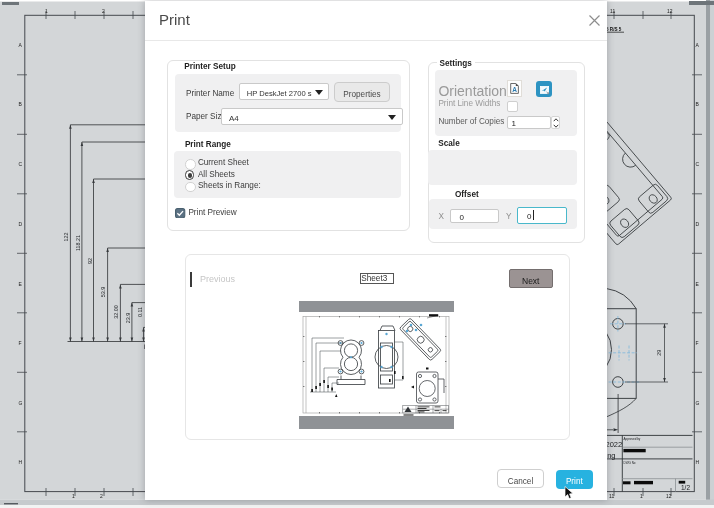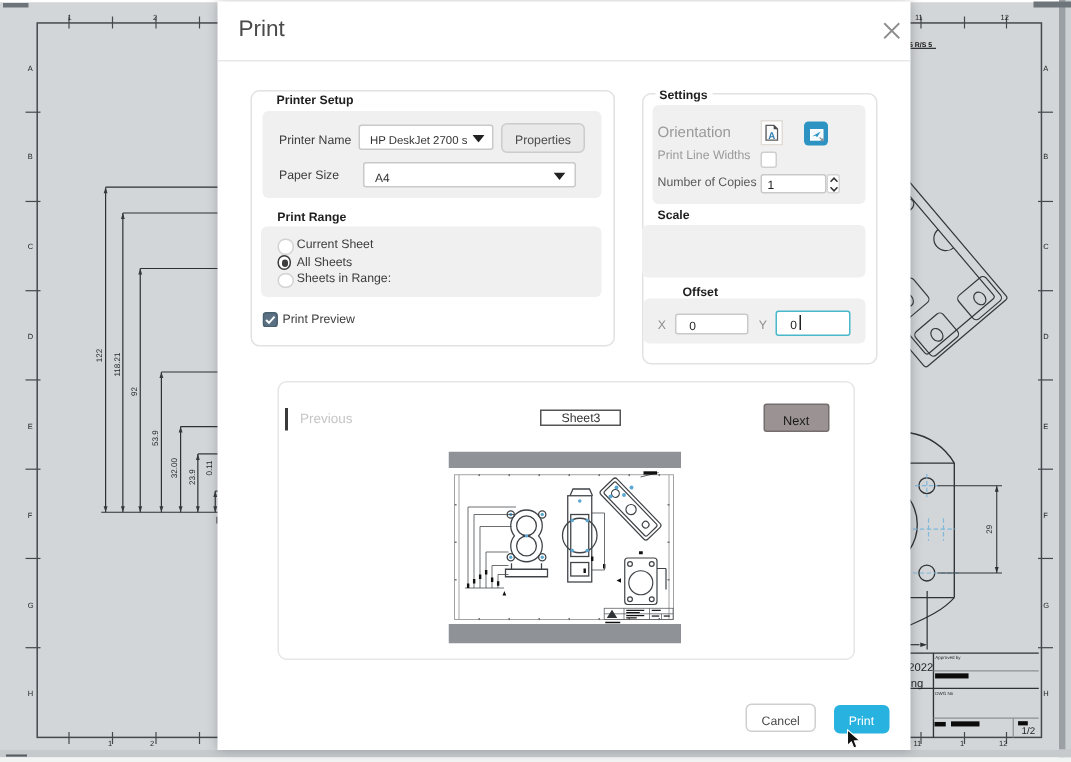--- a/index.html
+++ b/index.html
@@ -286,21 +286,21 @@
           <path d="M0 0 h8 l-4 5 z" fill="#222"></path>
         </svg>
   </div>
 
   <div class="abs" style="left:189px;top:80.5px;width:56px;height:20px;background:#e9e9e9;border:1px solid #cccccc;border-radius:4px;box-sizing:border-box;text-align:center;">
     <span style="font-size:8.2px;color:#4a4a4a;line-height:19px;">Properties</span>
   </div>
 
   <span class="ctl-text abs" style="left:41px;top:111px;">Paper Size</span>
 
-  <div class="wbox" style="left:97px;top:107px;width:142px;height:17.3px;">
+  <div class="wbox" style="left:76px;top:107px;width:182px;height:17.3px;">
     <span class="abs" style="left:7px;top:5px;font-size:8px;color:#333;">A4</span>
     <svg class="abs" style="right:6px;top:6px" width="8" height="5" viewBox="0 0 8 5">
           <path d="M0 0 h8 l-4 5 z" fill="#222"></path>
         </svg>
   </div>
 
   <span class="dlg-label abs" style="left:36.9px;top:139px;background:#fff;padding:0 3px;">Print Range</span>
 
   <div class="gpanel" style="left:29.4px;top:150.4px;width:226.9px;height:46.4px;"></div>
 
@@ -319,21 +319,21 @@
     <path d="M2.3 5.2 L4.2 7 L7.8 3" stroke="#fff" stroke-width="1.3" fill="none"></path>
   </svg>
   <span class="ctl-text abs" style="left:43.4px;top:207.3px;">Print Preview</span>
 
   <div class="abs" style="left:282.5px;top:61px;width:155.3px;height:179px;border:1px solid #e2e2e2;border-radius:6px;"></div>
 
   <span class="dlg-label abs" style="left:291.5px;top:58px;background:#fff;padding:0 3px;">Settings</span>
 
   <div class="gpanel" style="left:289.6px;top:68.6px;width:142px;height:66.2px;"></div>
 
-  <span class="abs" style="left:293.4px;top:81.5px;font-size:10px;color:#9a9a9a;">Orientation</span>
+  <span class="abs" style="left:293.4px;top:81.5px;font-size:14px;color:#9a9a9a;">Orientation</span>
 
   <div class="abs" style="left:362.2px;top:79.3px;width:14.5px;height:16.5px;background:#fdfdfd;border:1px solid #e0ddd8;box-sizing:border-box;"></div>
   <svg class="abs" style="left:365.2px;top:82.3px" width="9" height="11" viewBox="0 0 9 11">
     <path d="M0.7 0.5 H5.8 L8.4 3.1 V10.4 H0.7 Z" fill="#fbfbfb" stroke="#5a5a5a" stroke-width="0.9"></path>
     <path d="M5.8 0.3 L5.8 3.1 L8.6 3.1 Z" fill="#4a4a4a"></path>
     <text x="4.6" y="9.4" font-size="6.5" font-weight="bold" fill="#2e7cb0" text-anchor="middle" font-family="Liberation Sans, sans-serif">A</text>
   </svg>
 
   <div class="abs" style="left:391.3px;top:80.1px;width:15.4px;height:16.3px;background:#2d93c2;border-radius:3px;"></div>
   <svg class="abs" style="left:394.9px;top:84.6px" width="10" height="9" viewBox="0 0 10 9">
@@ -377,21 +377,21 @@
   <div class="abs" style="left:371.9px;top:206.2px;width:50.3px;height:17.1px;background:#fff;border:1.6px solid #49b8cb;border-radius:2px;box-sizing:border-box;">
     <span class="abs" style="left:9px;top:4px;font-size:8px;color:#222;">0</span>
     <span class="abs" style="left:15px;top:2px;width:1px;height:10px;background:#222;"></span>
   </div>
 
   <div class="abs" style="left:39.6px;top:253.3px;width:383.2px;height:184px;border:1px solid #e6e6e6;border-radius:6px;"></div>
 
   <span class="abs" style="left:45.3px;top:270.5px;width:1.6px;height:15px;background:#3a3a3a;"></span>
   <span class="abs" style="left:55px;top:272.5px;font-size:9px;color:#c6c6c6;">Previous</span>
 
-  <div class="abs" style="left:215.3px;top:271.5px;width:54px;height:11.5px;border:1px solid #555;box-sizing:border-box;text-align:center;">
+  <div class="abs" style="left:215.3px;top:271.5px;width:34px;height:11.5px;border:1px solid #555;box-sizing:border-box;">
     <span style="font-size:8.2px;color:#333;line-height:9.5px;display:block;">Sheet3</span>
   </div>
 
   <div class="abs" style="left:364px;top:267.9px;width:43.5px;height:19px;background:#9b9393;border:1px solid #746e6e;border-radius:2px;box-sizing:border-box;text-align:center;">
     <span style="font-size:8.5px;color:#1a1a1a;line-height:17px;">Next</span>
   </div>
 
   <svg class="abs" style="left:154px;top:300px" width="155" height="128" viewBox="0 0 155 128">
 
     <g>

